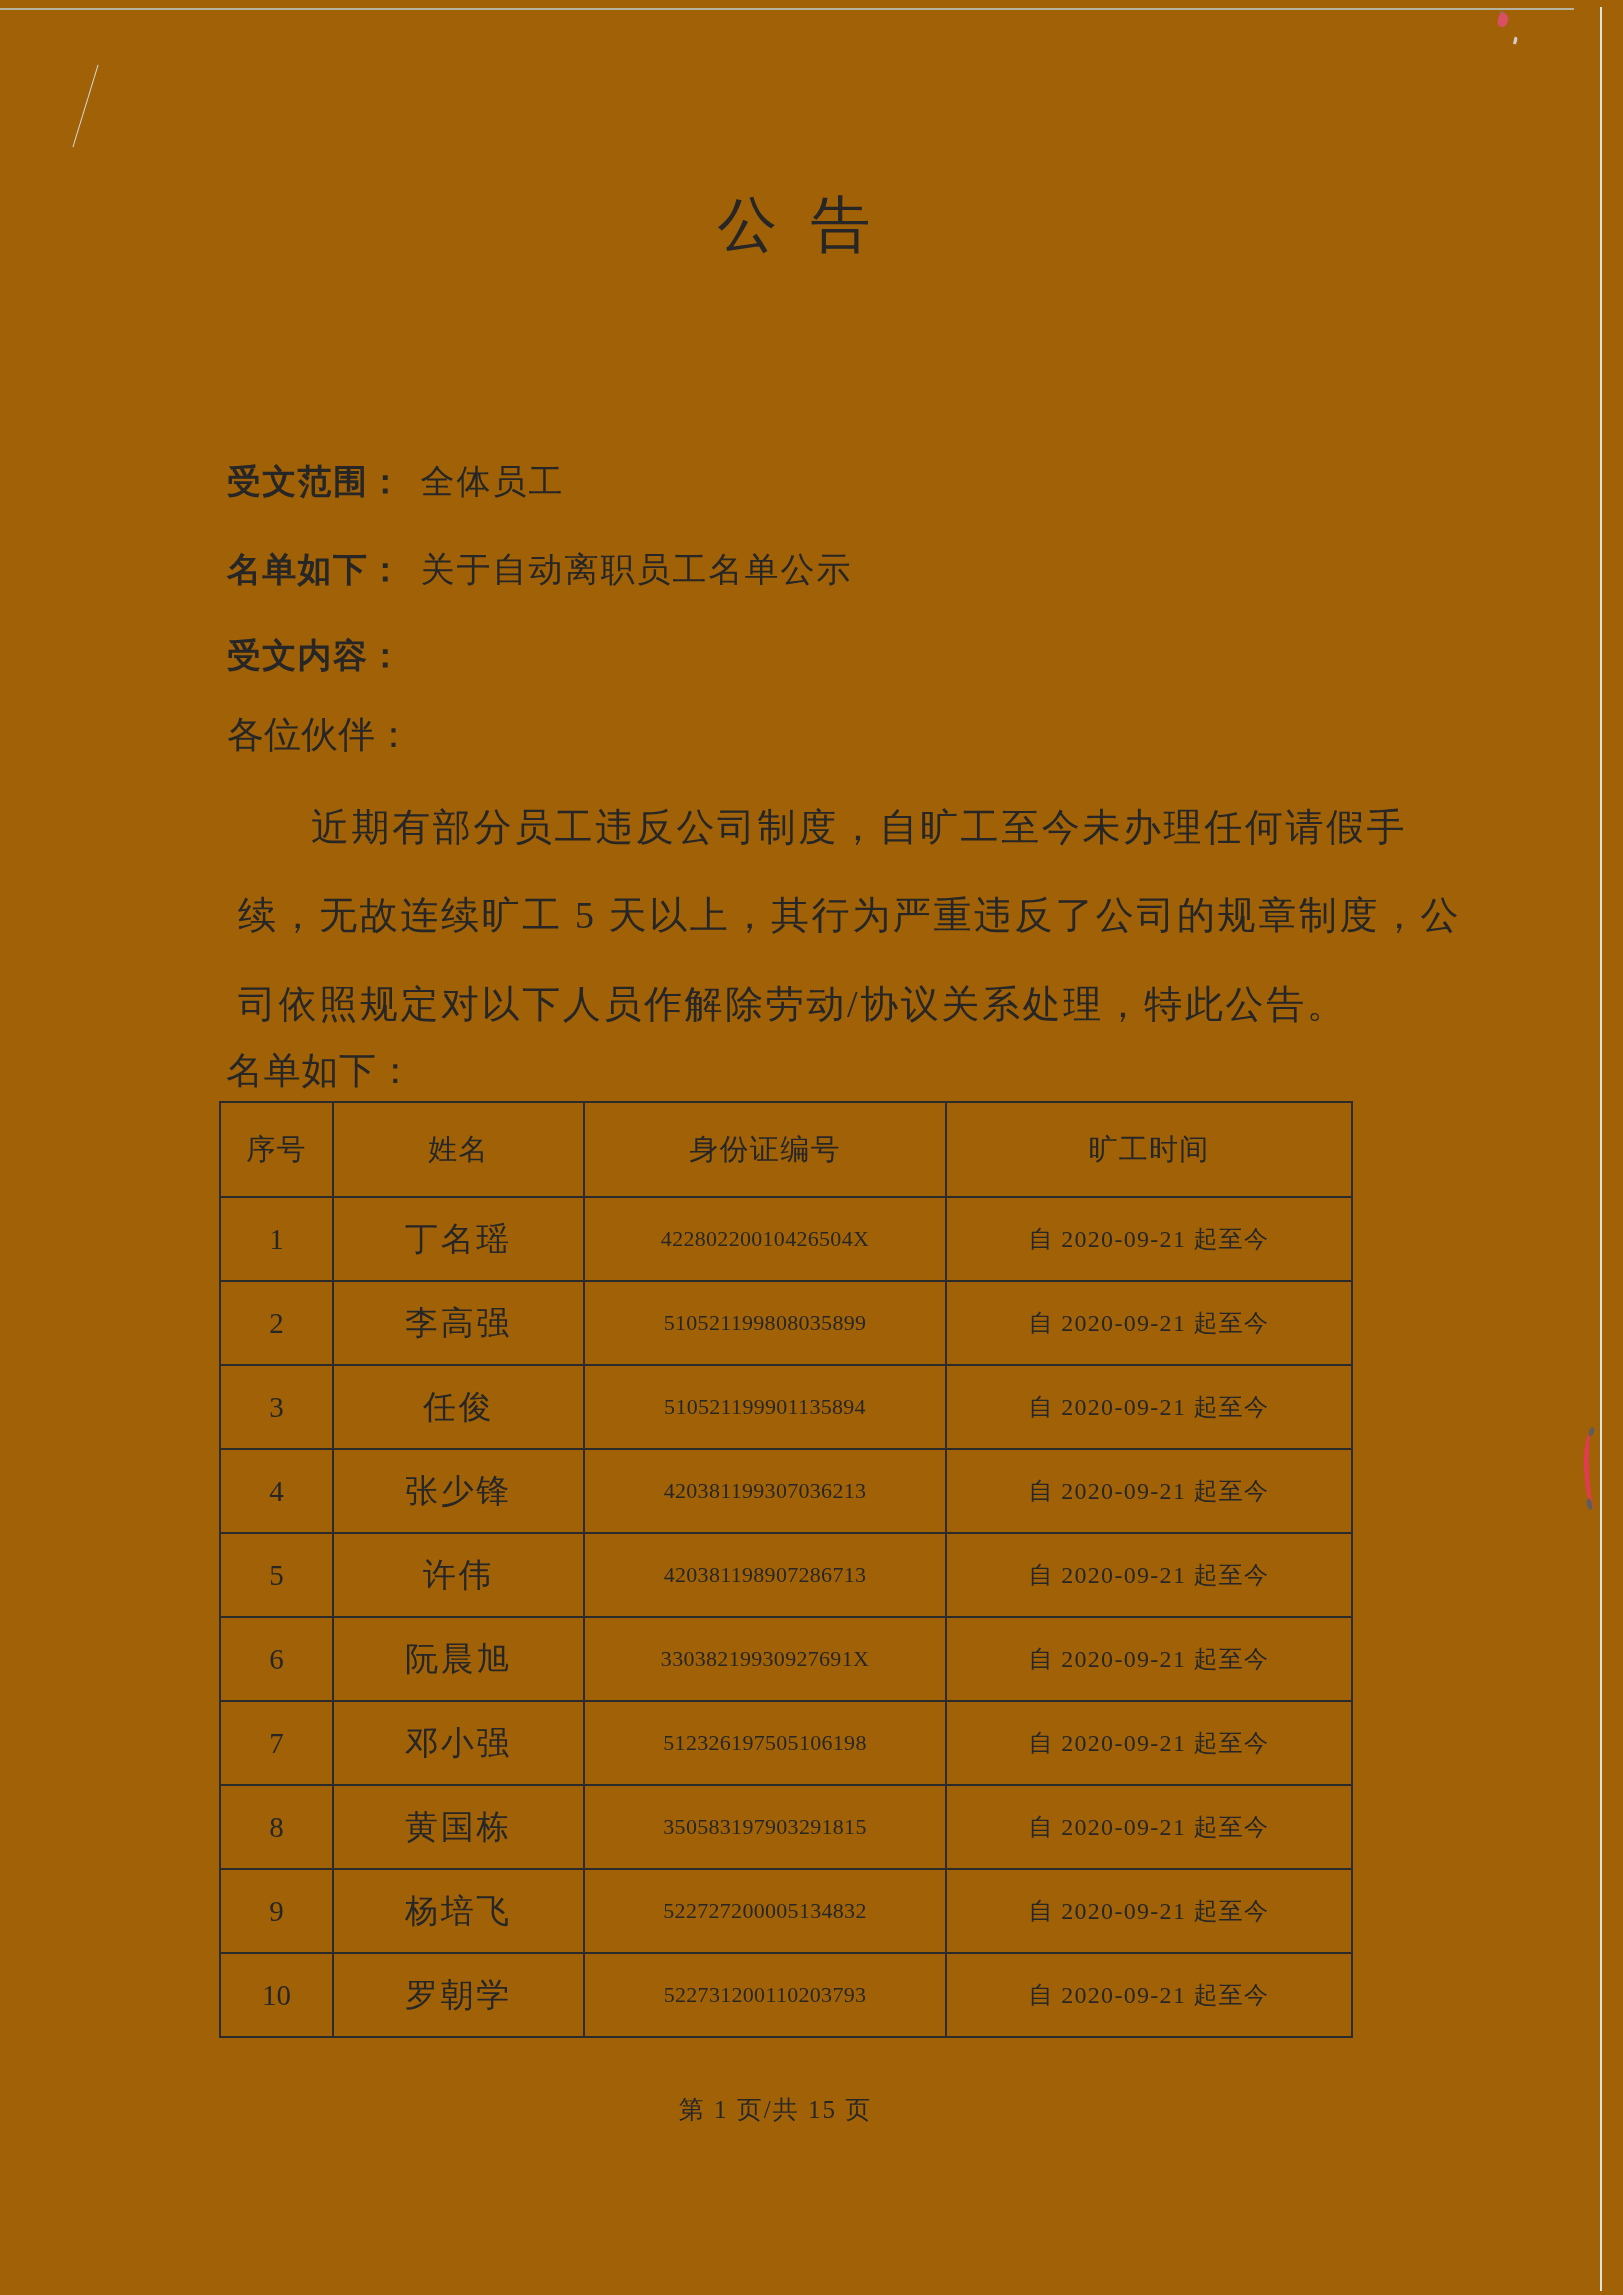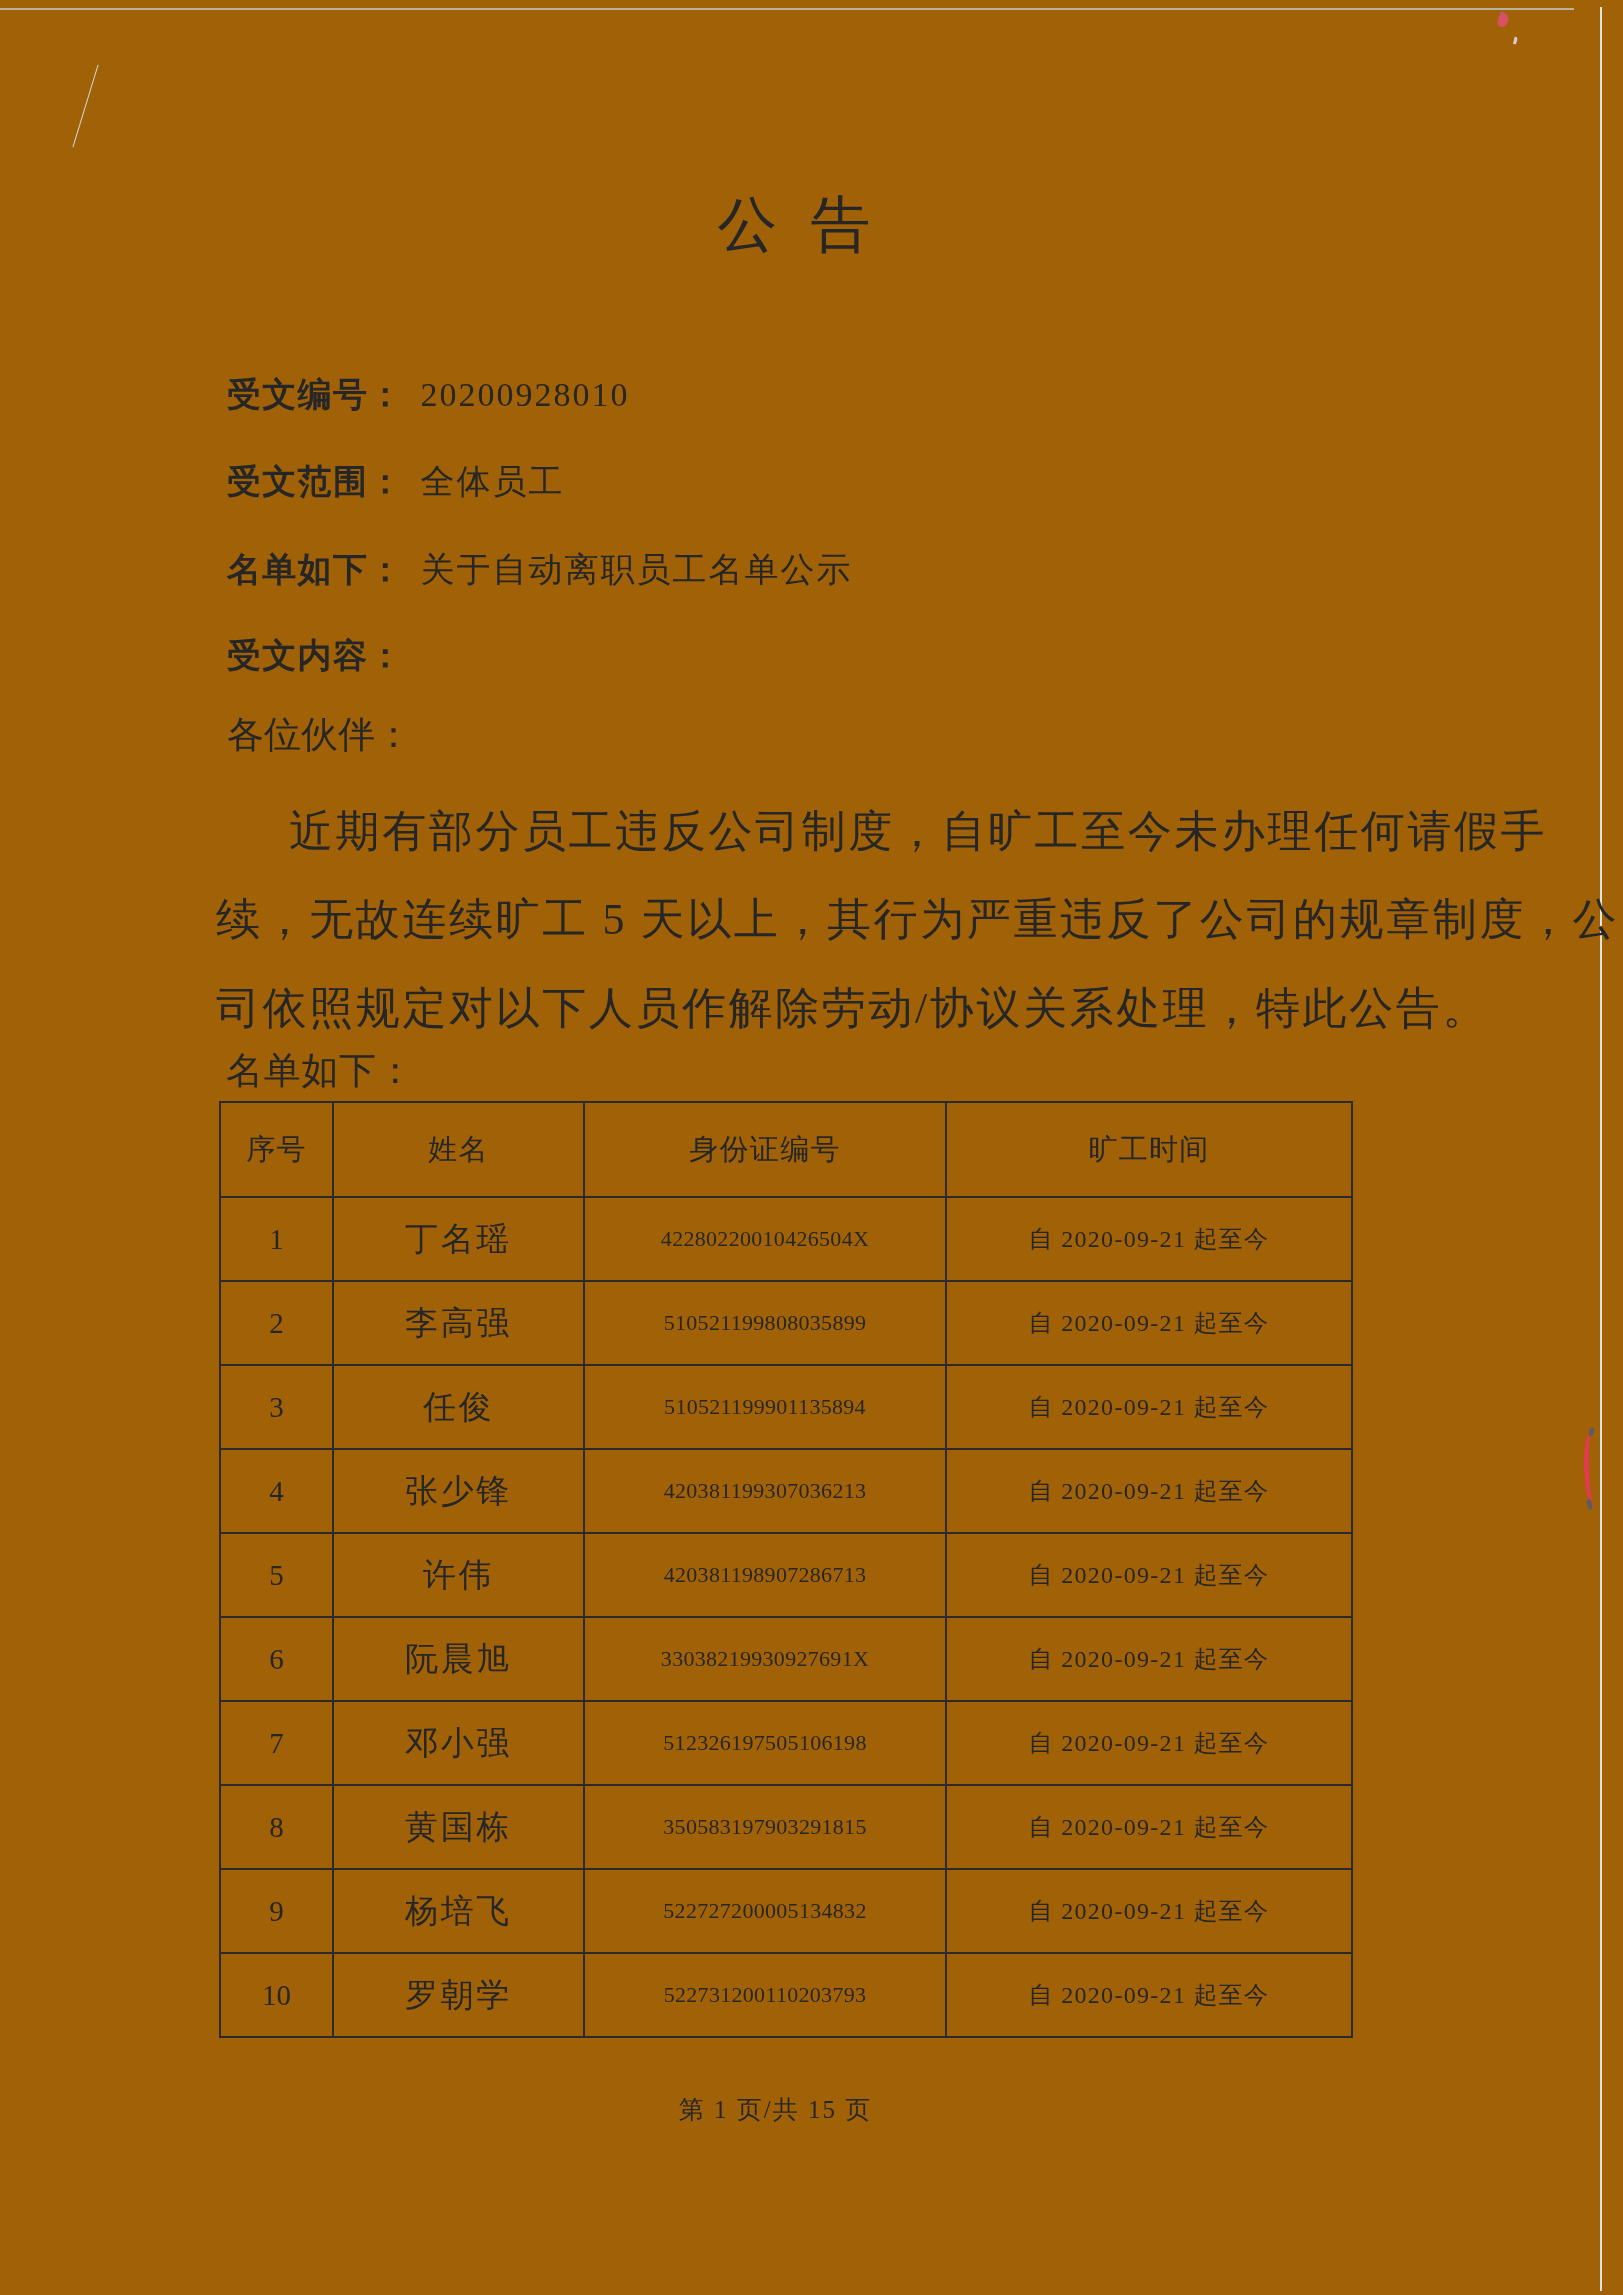--- a/index.html
+++ b/index.html
@@ -106,23 +106,23 @@
   }
 
   .salutation {
     position: absolute;
     left: 227px; top: 710px;
     font-size: 37px;
     white-space: nowrap;
   }
   .para-line {
     position: absolute;
-    left: 216px;
+    left: 238px;
     margin: 0;
-    font-size: 44px;
+    font-size: 38px;
     letter-spacing: 2.6px;
     white-space: nowrap;
   }
   .p0 { top: 802px; padding-left: 73px; }
   .p1 { top: 890px; }
   .p2 { top: 979px; }
 
   .list-intro {
     position: absolute;
     left: 226px; top: 1046px;
@@ -180,23 +180,20 @@
   <div class="art-topline"></div>
   <div class="art-edgeline"></div>
   <div class="art-redmark"></div>
   <div class="art-scratch"></div>
   <div class="art-redcrescent"></div>
   <div class="art-crescent-tip-top"></div>
   <div class="art-crescent-tip-bottom"></div>
 
   <div class="title">公 告</div>
 
-  <div class="field-row f0">
-    <span class="field-label">受文编号：</span><span class="field-value">20200928010</span>
-  </div>
   <div class="field-row f1">
     <span class="field-label">受文范围：</span><span class="field-value">全体员工</span>
   </div>
   <div class="field-row f2">
     <span class="field-label">名单如下：</span><span class="field-value">关于自动离职员工名单公示</span>
   </div>
   <div class="field-row f3">
     <span class="field-label">受文内容：</span><span class="field-value"></span>
   </div>
 

